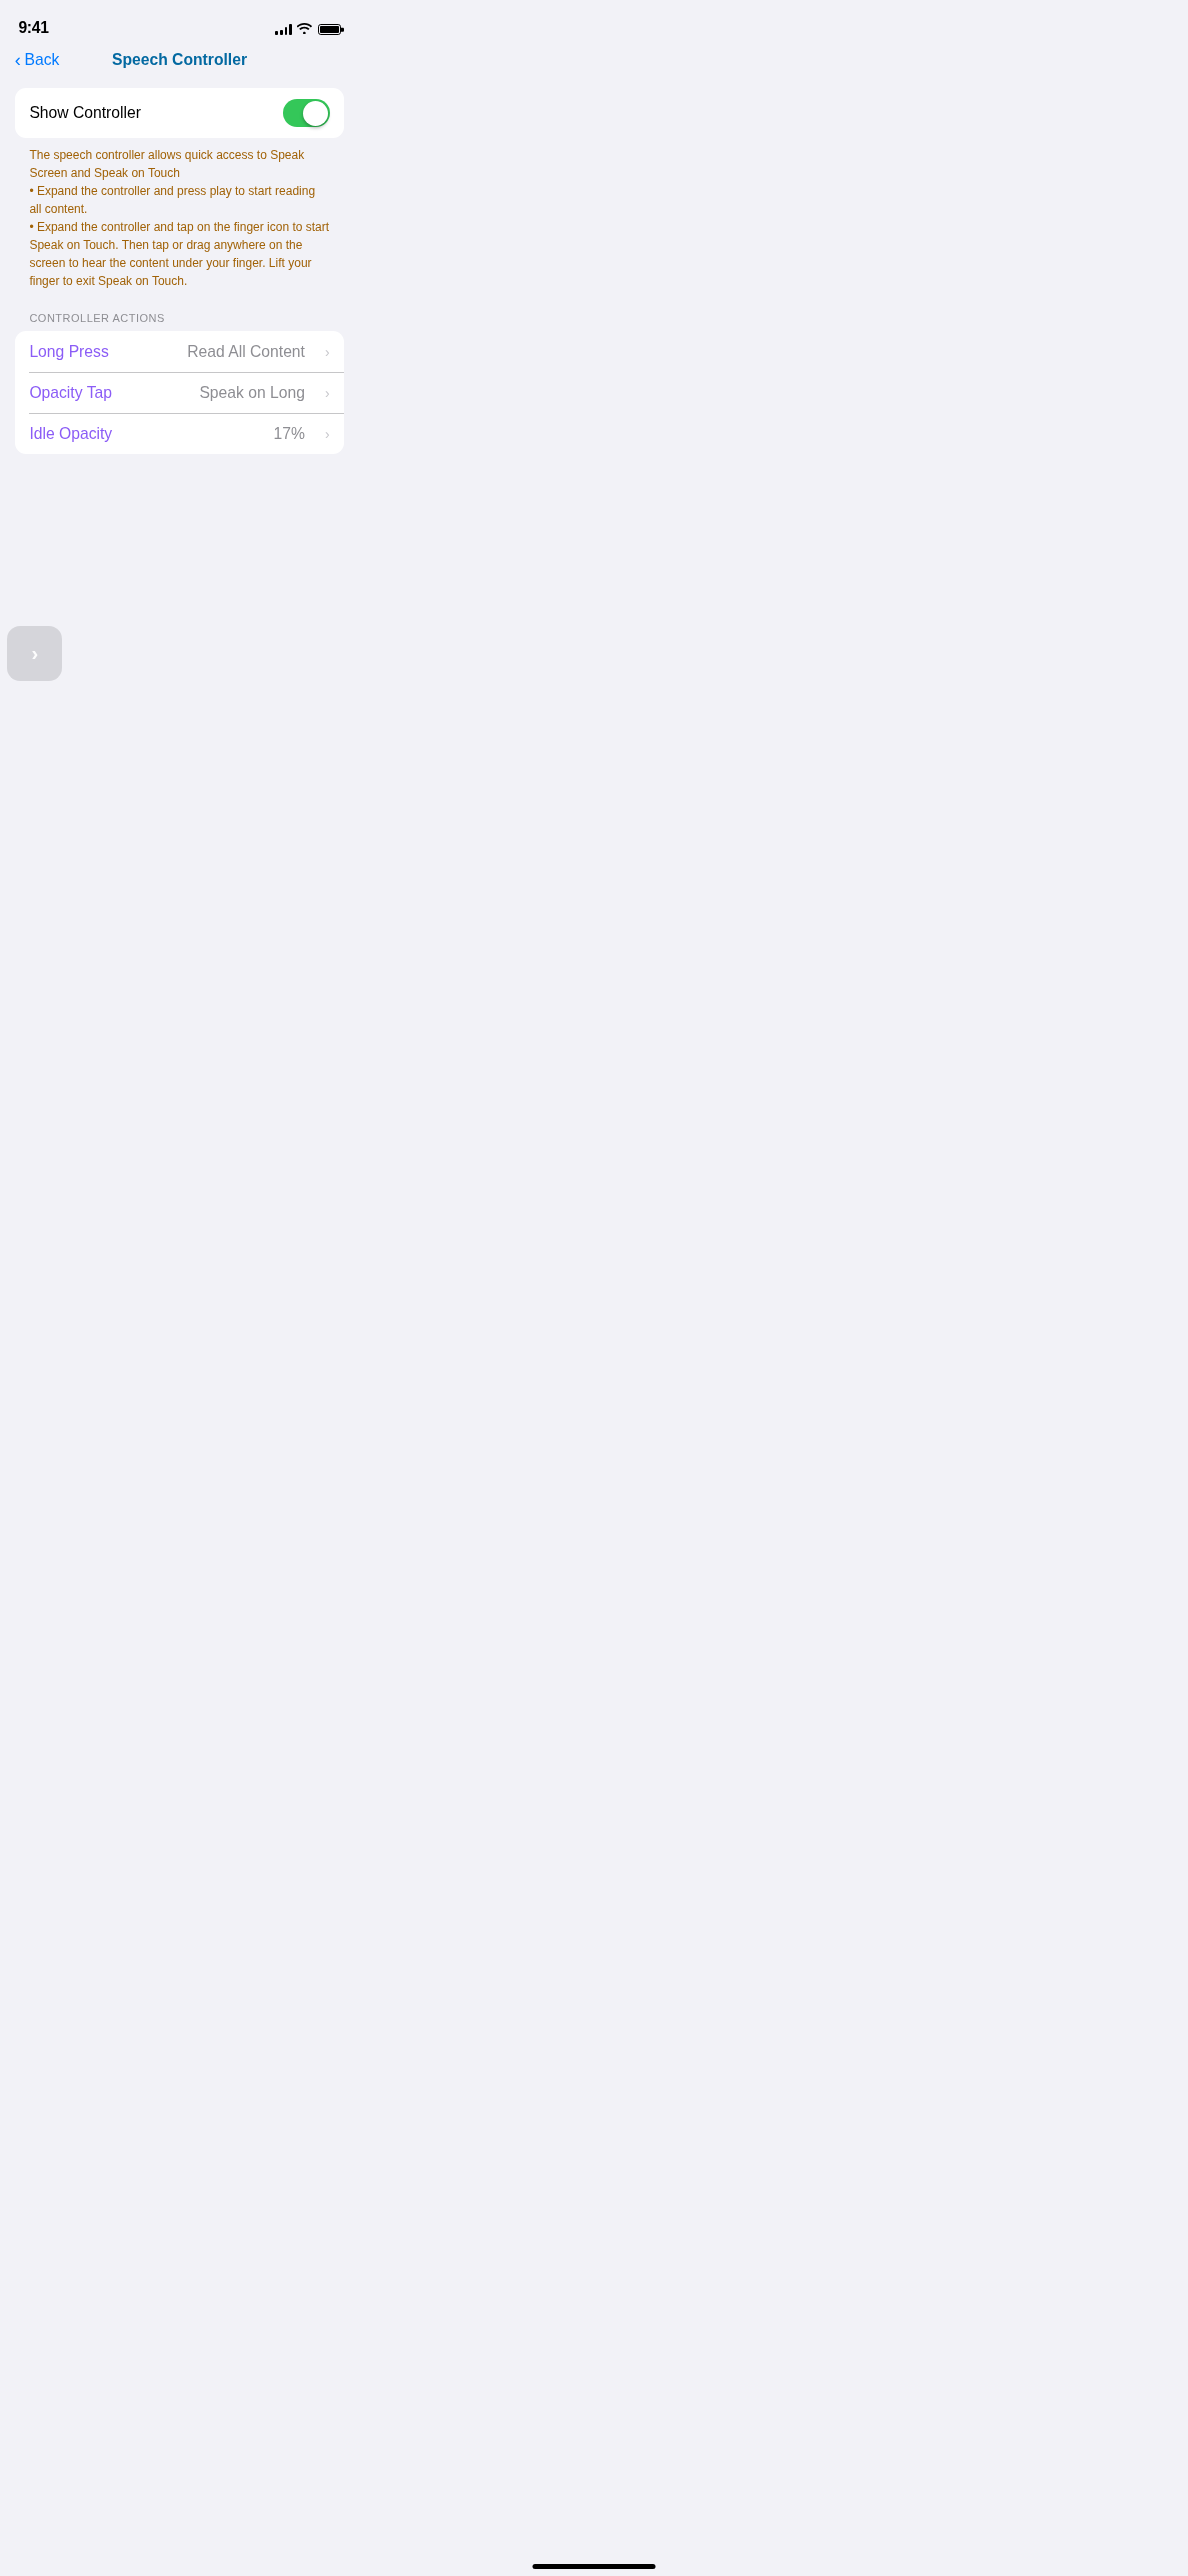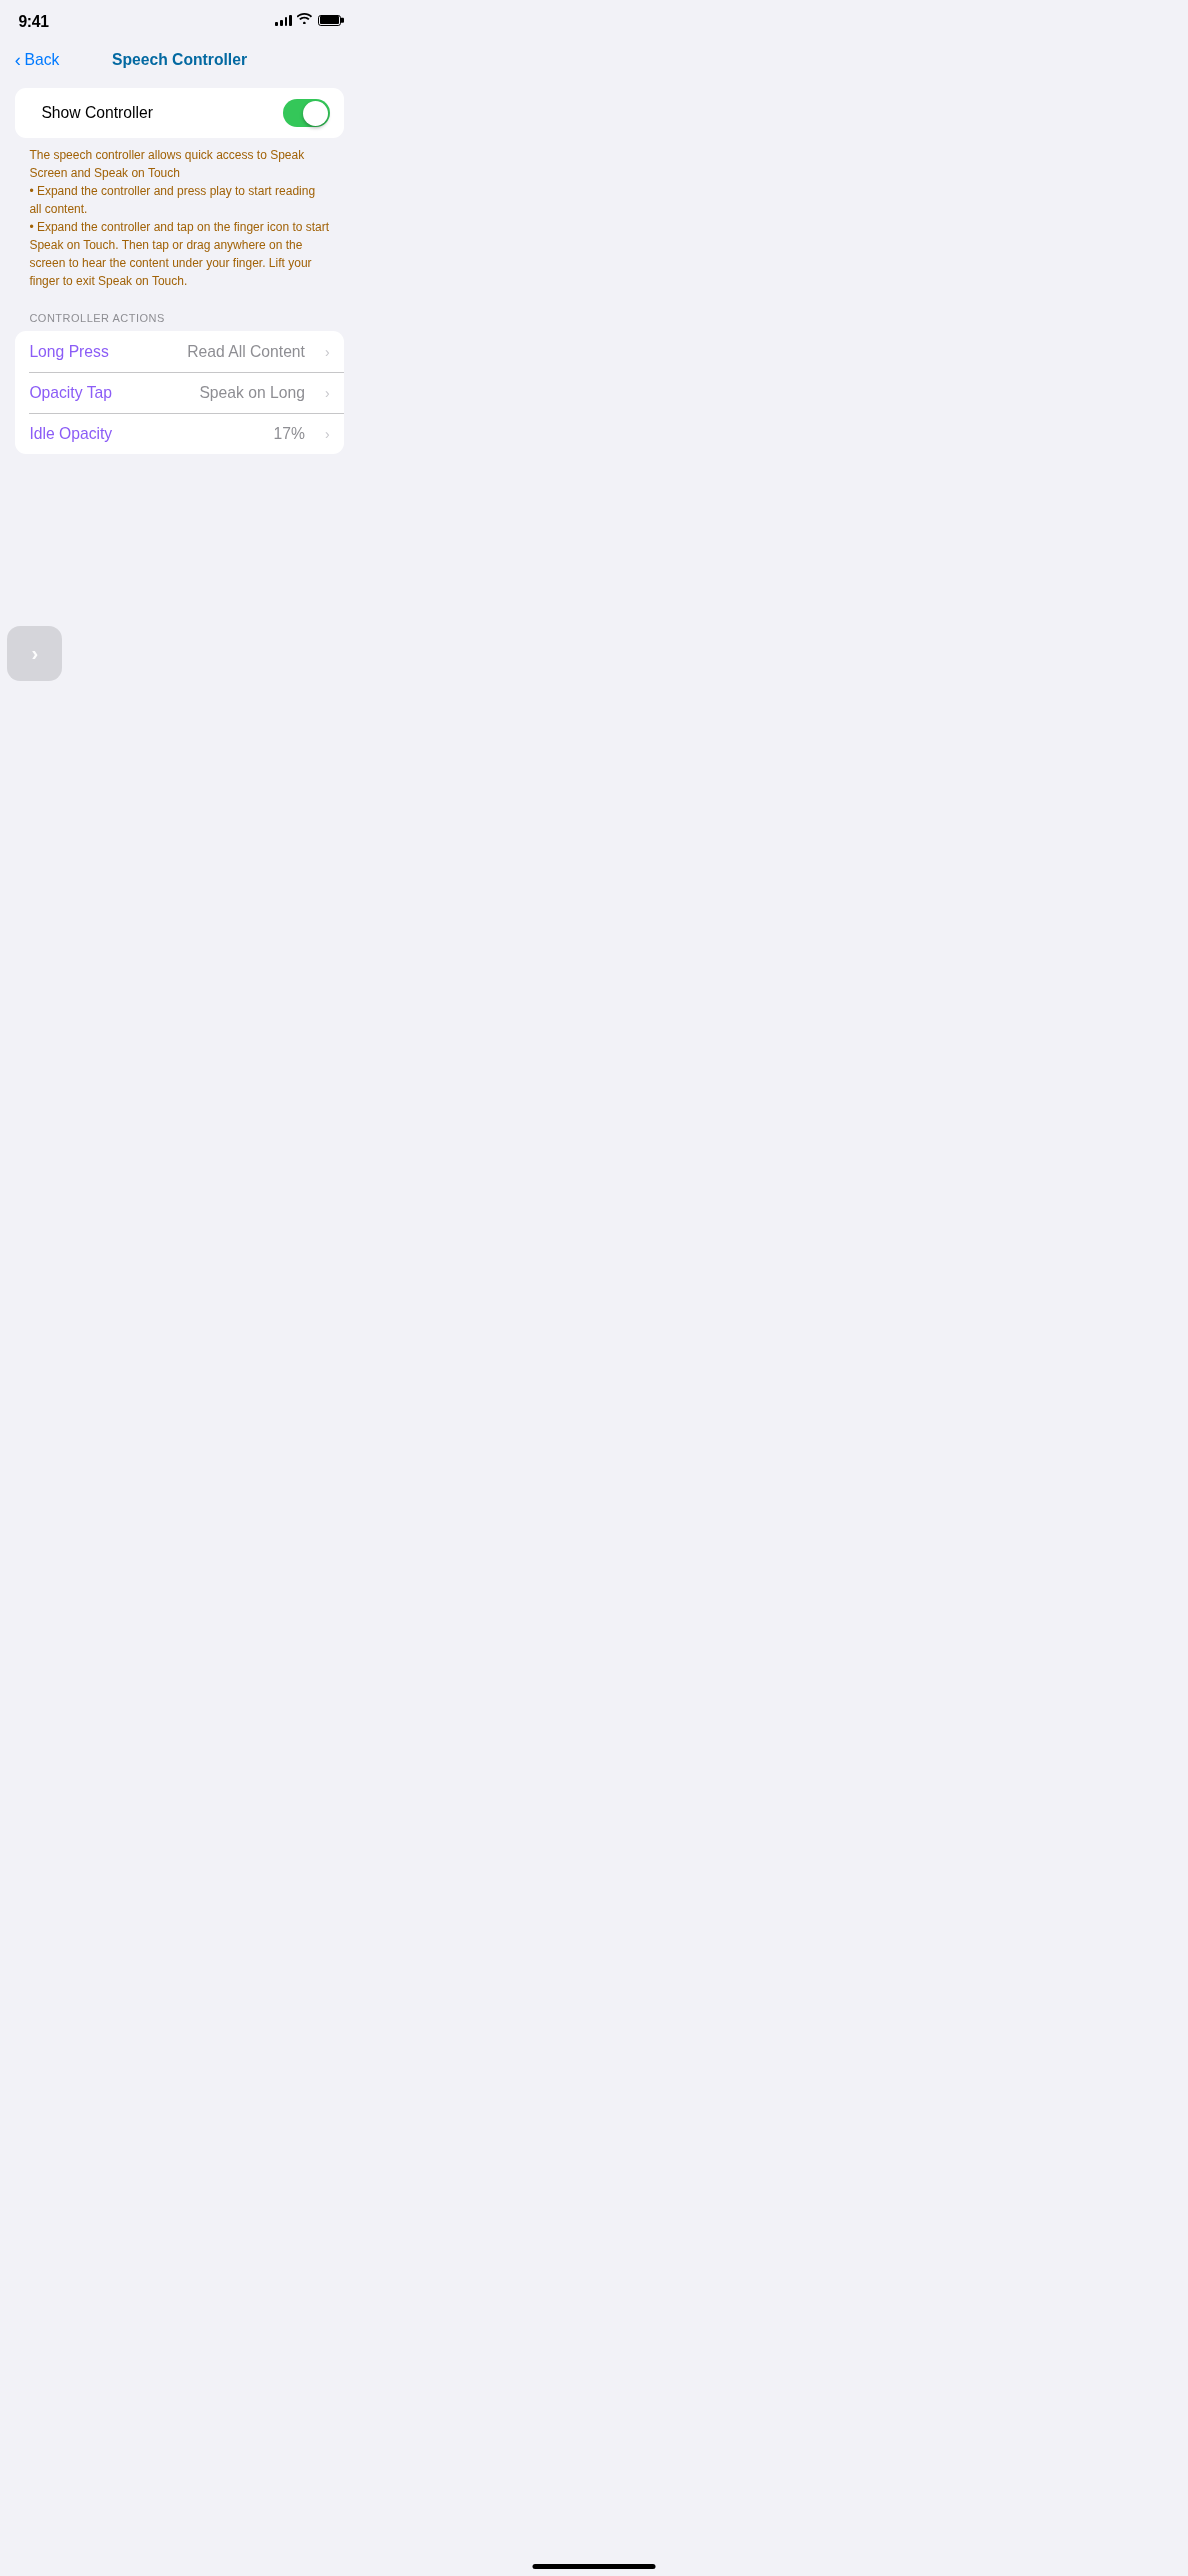--- a/index.html
+++ b/index.html
@@ -15,21 +15,21 @@
       background-color: #f2f2f7;
       font-family: -apple-system, 'SF Pro Text', 'Helvetica Neue', sans-serif;
       position: relative;
       overflow-x: hidden;
     }
 
     
     .status-bar {
       display: flex;
       justify-content: space-between;
-      align-items: flex-start;
+      align-items: flex-end;
       padding: 13px 18.4px 7.4px 18.4px;
       height: 44px;
     }
 
     .status-time {
       font-size: 15.7px;
       font-weight: 600;
       color: #000;
       letter-spacing: -0.3px;
     }
@@ -140,21 +140,20 @@
       align-items: center;
       justify-content: space-between;
       padding: 11px 14.7px;
       min-height: 41px;
     }
 
     .settings-row-label {
       font-size: 15.7px;
       color: #000;
       font-weight: 400;
-      margin-left: 12px;
     }
 
     
     .toggle {
       width: 47px;
       height: 28.6px;
       background: #34c759;
       border-radius: 14.7px;
       position: relative;
       cursor: pointer;

